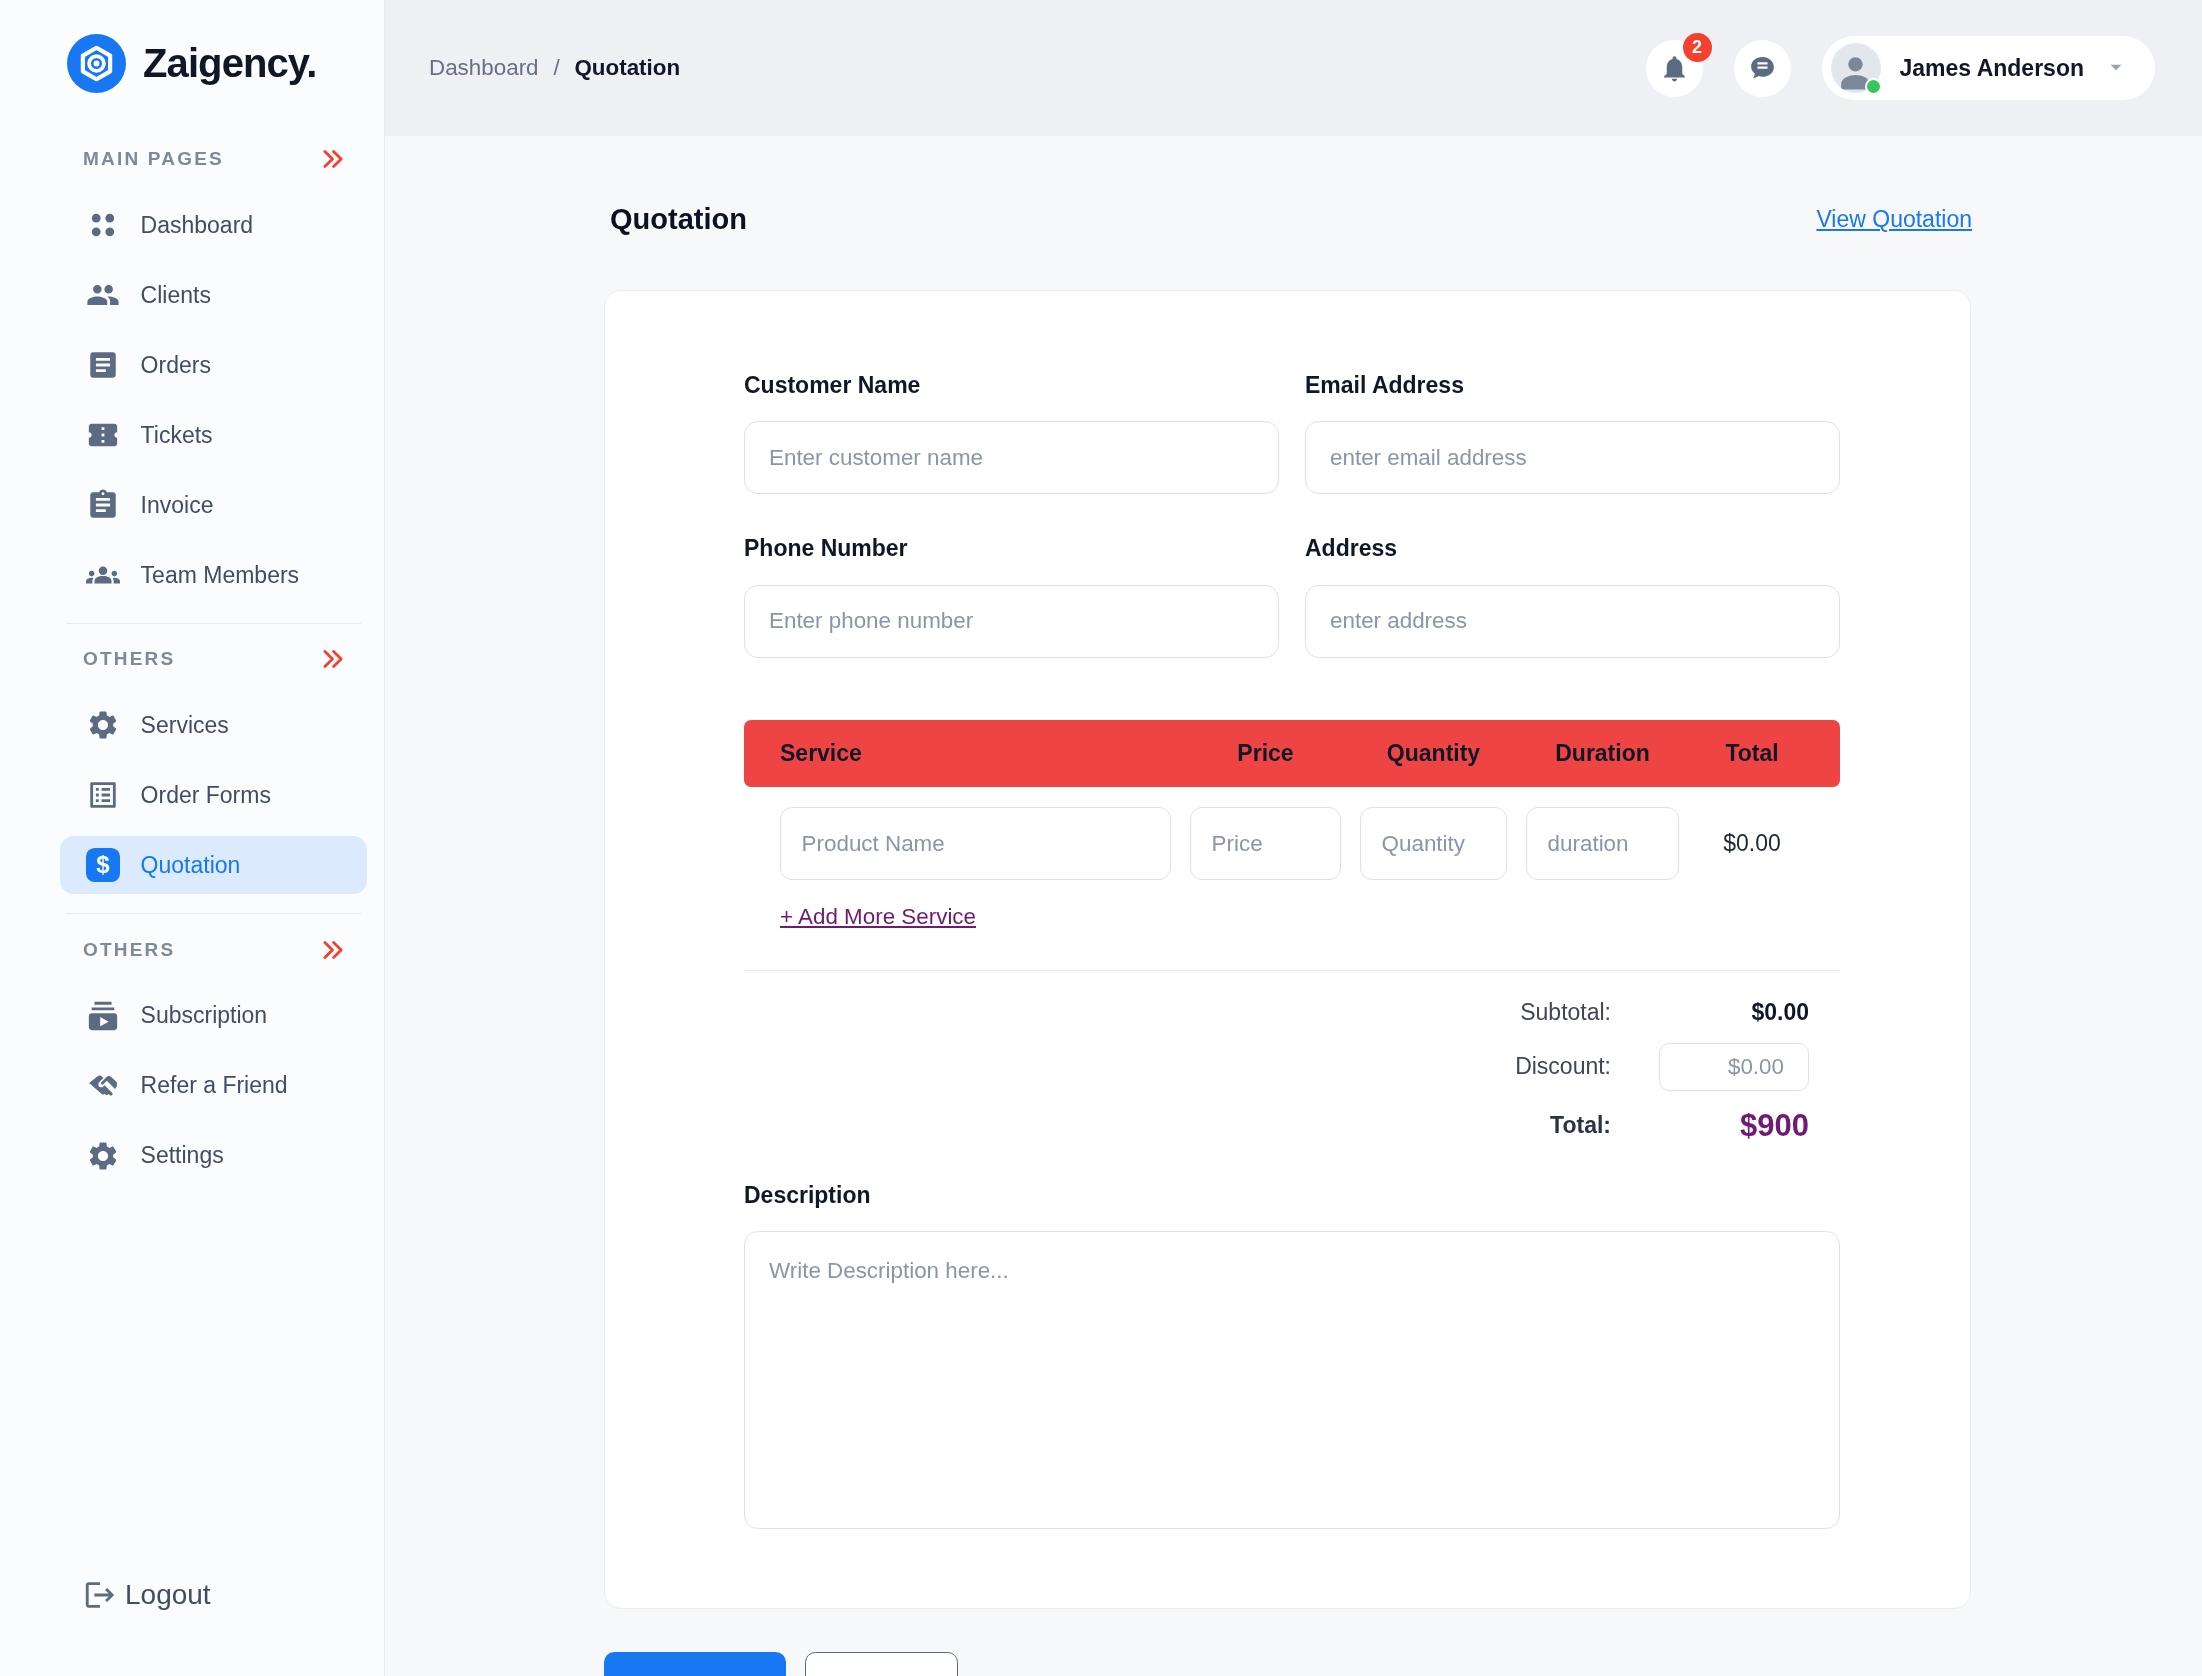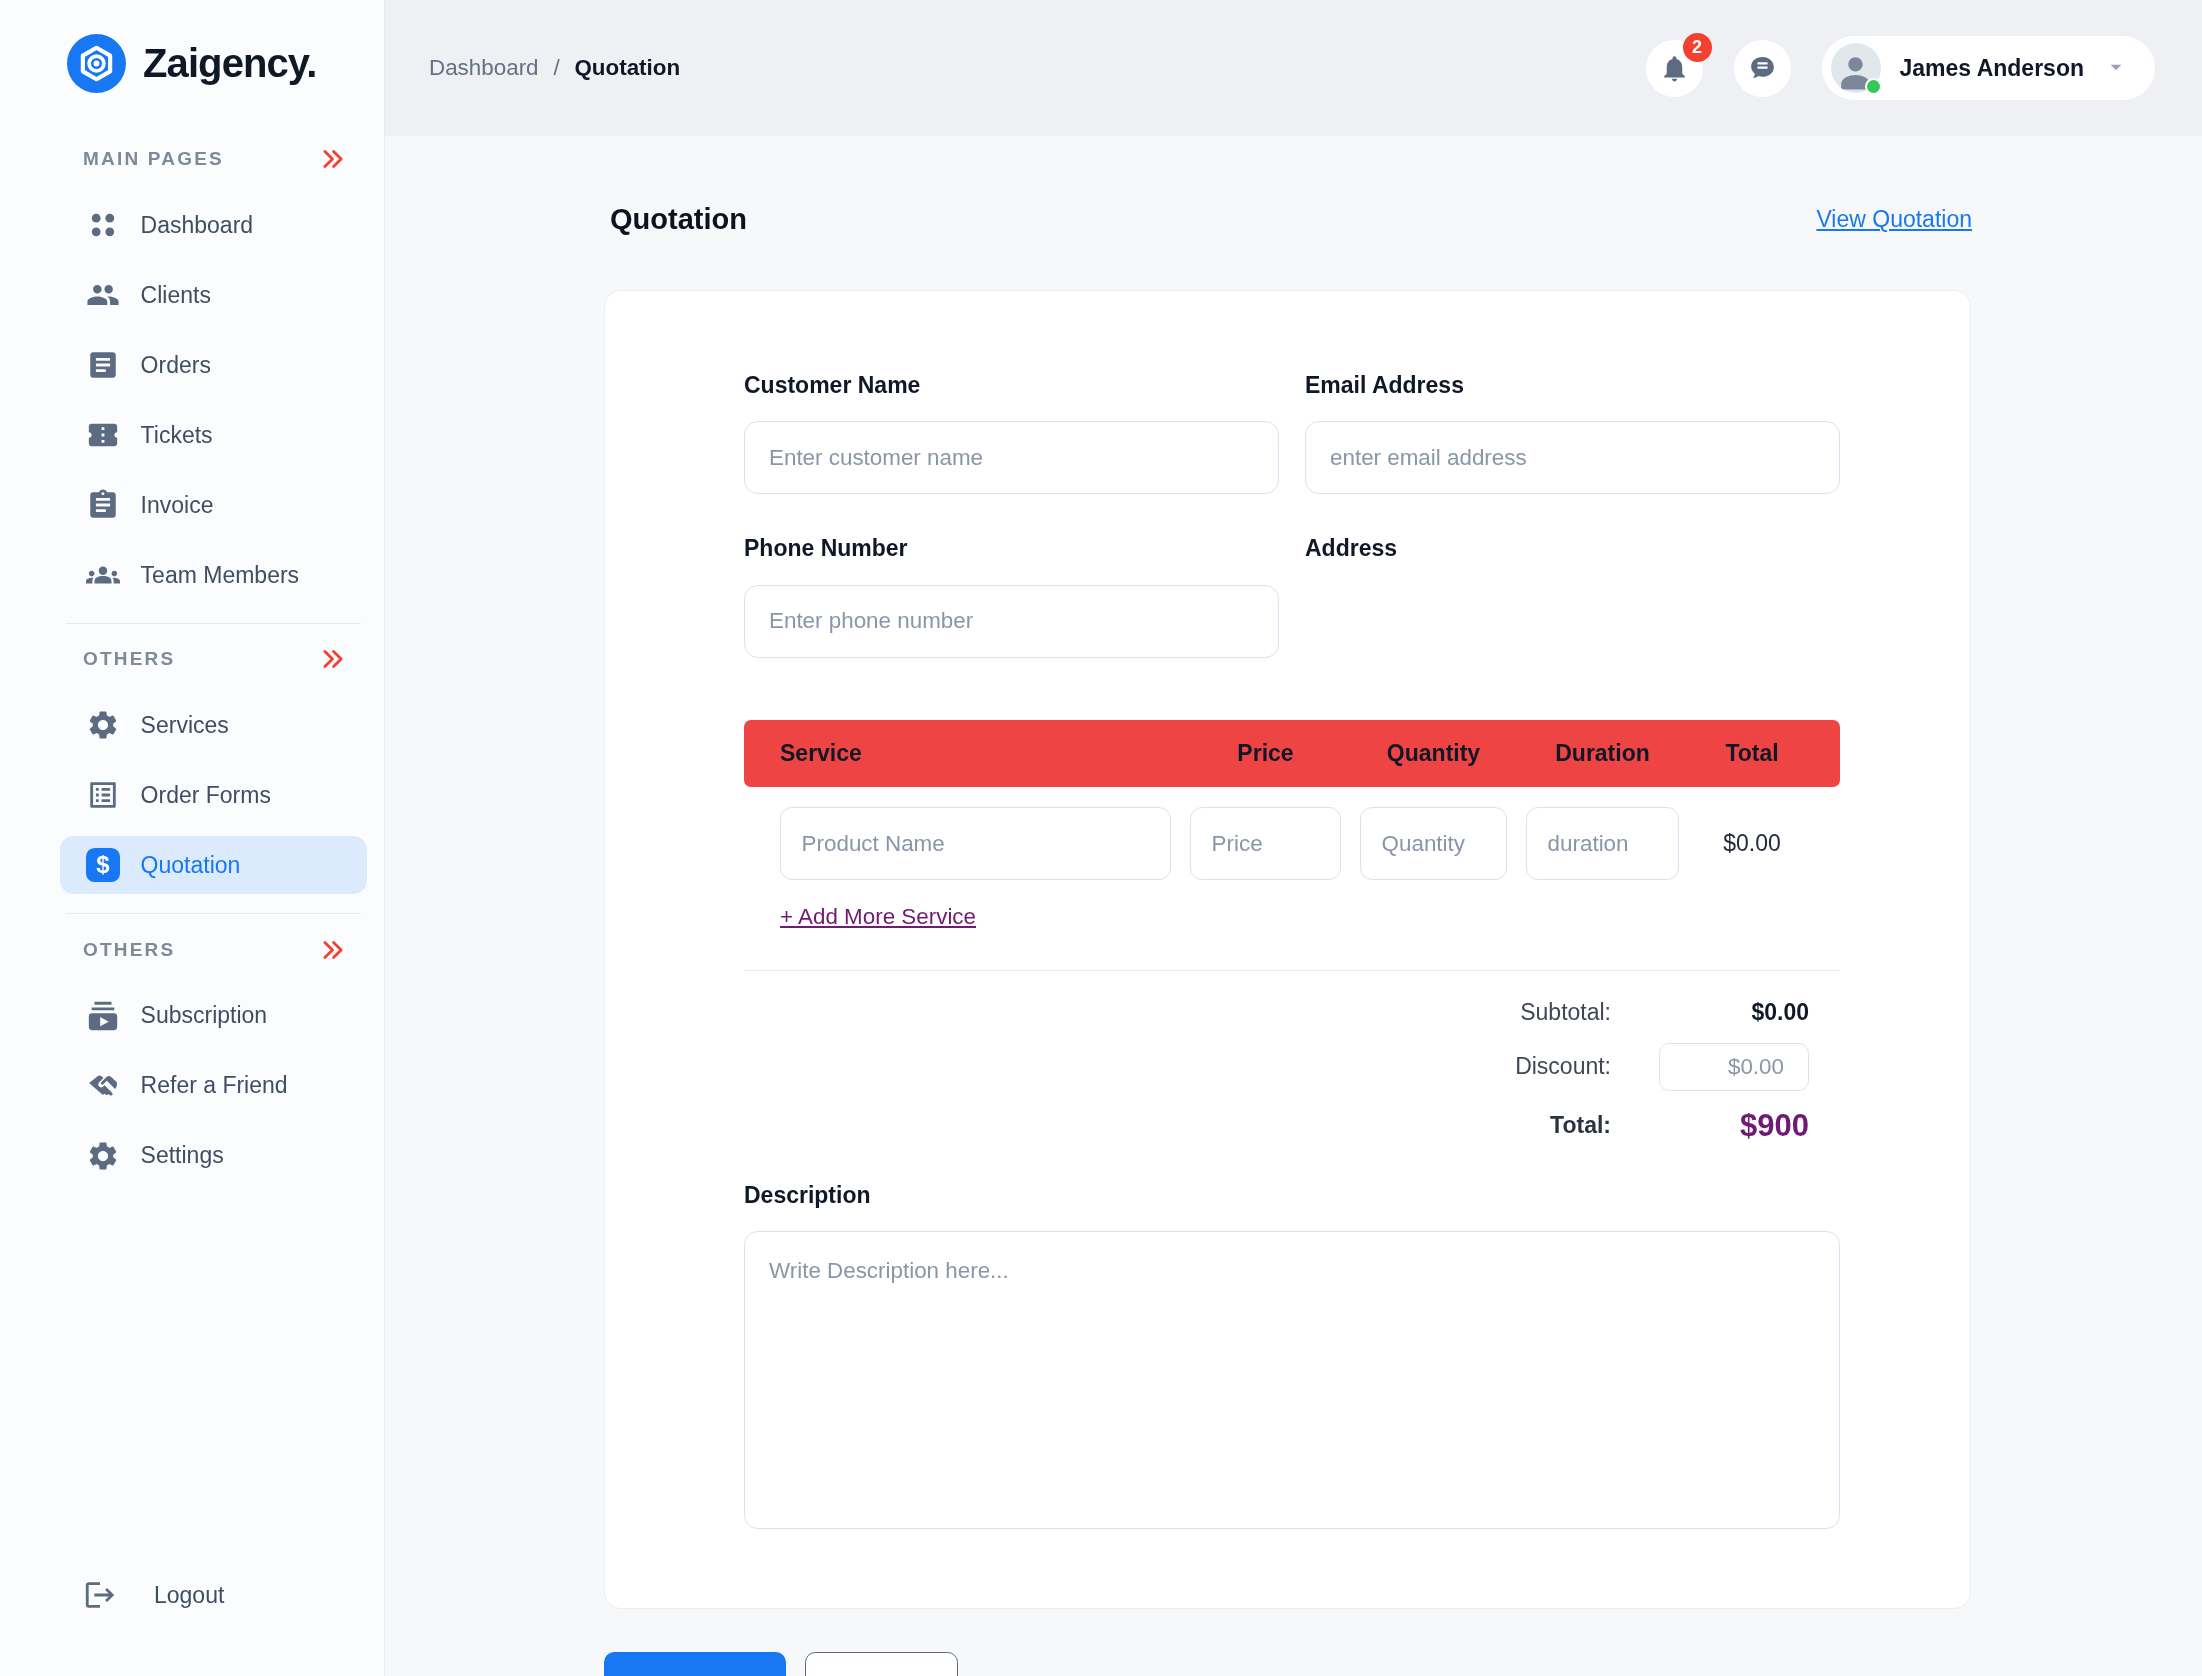--- a/index.html
+++ b/index.html
@@ -31,22 +31,22 @@
   .nav-item { display:flex; align-items:center; gap:20.6px;
     margin:0 17px 12px 60px; padding:12px 0 12px 26px; border-radius:13.8px;
     color:#414D63; font-size:23px; cursor:pointer; }
   .nav-item .nav-ic { width:34px; height:34px; display:flex; align-items:center; justify-content:center; }
   .nav-item svg { width:34px; height:34px; fill:#5D6B82; }
   .nav-item.active { background:#DBEAFD; color:#1877F2; }
   .dollar-chip { width:34px; height:34px; border-radius:8.6px; background:#1877F2; color:#fff;
     font-size:24px; font-weight:bold; display:flex; align-items:center; justify-content:center; }
   .nav-divider { height:0.9px; background:#E7EAEE; margin:19px 23px 22.4px 66px; }
 
-  .logout-row { margin-top:auto; display:flex; align-items:center; gap:37px;
-    padding:0 0 64px 83px; font-size:23px; color:#414D63; cursor:pointer; }
+  .logout-row { margin-top:auto; display:flex; align-items:center; gap:8px;
+    padding:0 0 64px 83px; font-size:28px; color:#414D63; cursor:pointer; }
   .logout-row svg { width:34px; height:34px; fill:#5D6B82; }
 
   
   .main { flex:1; display:flex; flex-direction:column; height:100%; }
   .topbar { height:136px; min-height:136px; background:#EEF0F4;
     display:flex; align-items:center; padding:0 48px 0 44px; }
   .breadcrumb { font-size:22.4px; color:#667085; }
   .crumb-sep { margin:0 8.6px; color:#667085; }
   .crumb-current { color:#101828; font-weight:bold; }
   .topbar-right { margin-left:auto; display:flex; align-items:center; gap:31px; }
@@ -336,20 +336,21 @@
           <div class="field">
             <label class="field-label">Email Address</label>
             <input class="text-input" type="text" placeholder="enter email address" style="">
           </div>
           <div class="field">
             <label class="field-label">Phone Number</label>
             <input class="text-input" type="text" placeholder="Enter phone number" style="">
           </div>
           <div class="field">
             <label class="field-label">Address</label>
+            <input class="text-input" type="text" placeholder="enter address" style="">
           </div>
         </div>
 
         <div class="service-table">
           <div class="tbl-grid table-head">
             <span class="th">Service</span>
             <span class="th c">Price</span>
             <span class="th c">Quantity</span>
             <span class="th c">Duration</span>
             <span class="th c">Total</span>

